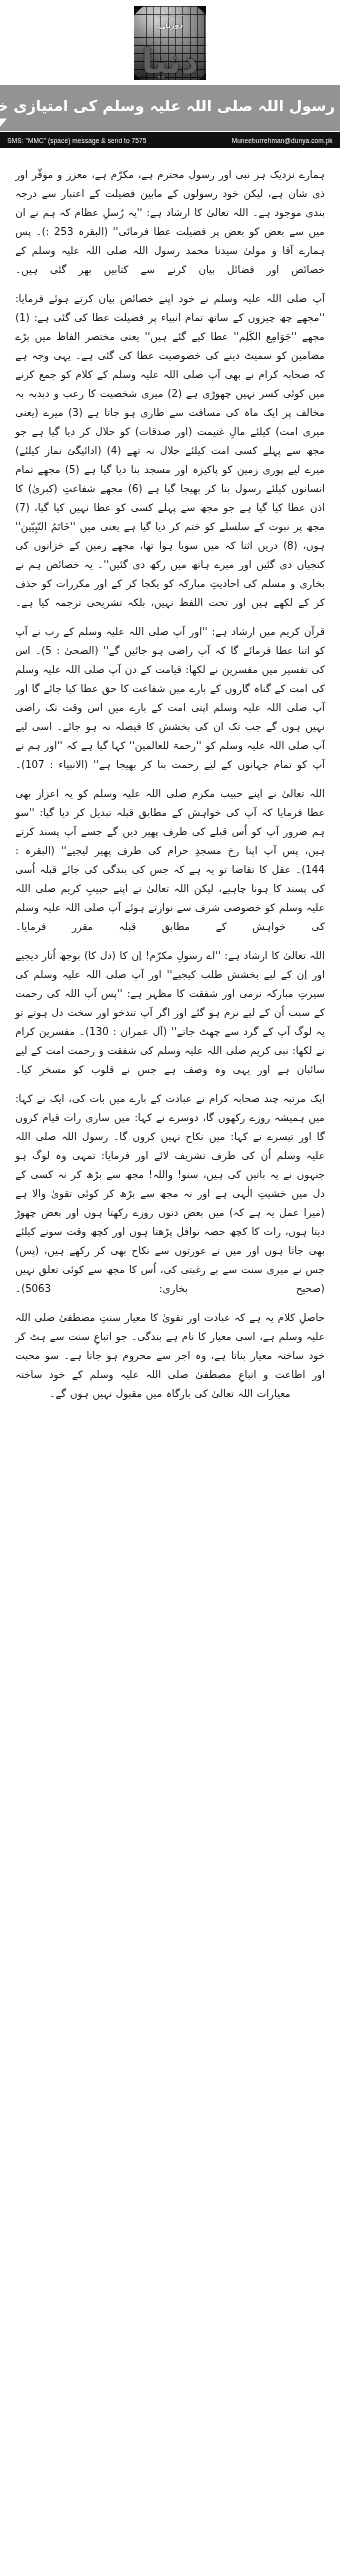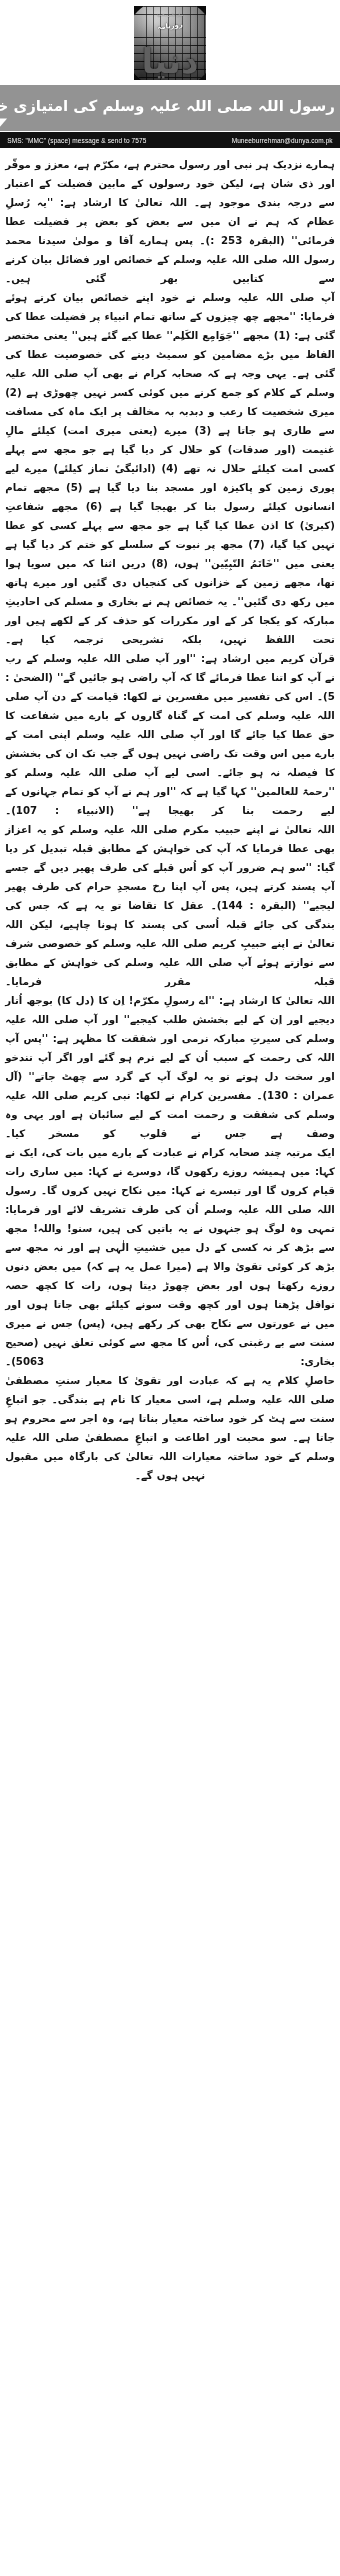--- a/index.html
+++ b/index.html
@@ -170,23 +170,22 @@
     direction: rtl;
     text-align: justify;
     text-align-last: justify;
     font-family: "DejaVu Sans", sans-serif;
     font-size: 10.2px;
     line-height: 19px;
     color: #131313;
     word-spacing: 0.5px;
   }
   .article p {
-    margin: 0;
+    margin: 10px;
     text-indent: 0;
-    font-weight: bold;
   }
   .article .last {
     text-align-last: center;
   }
 </style>
 </head>
 <body>
 
 <div class="masthead-wrap">
   <div class="masthead-logo">

